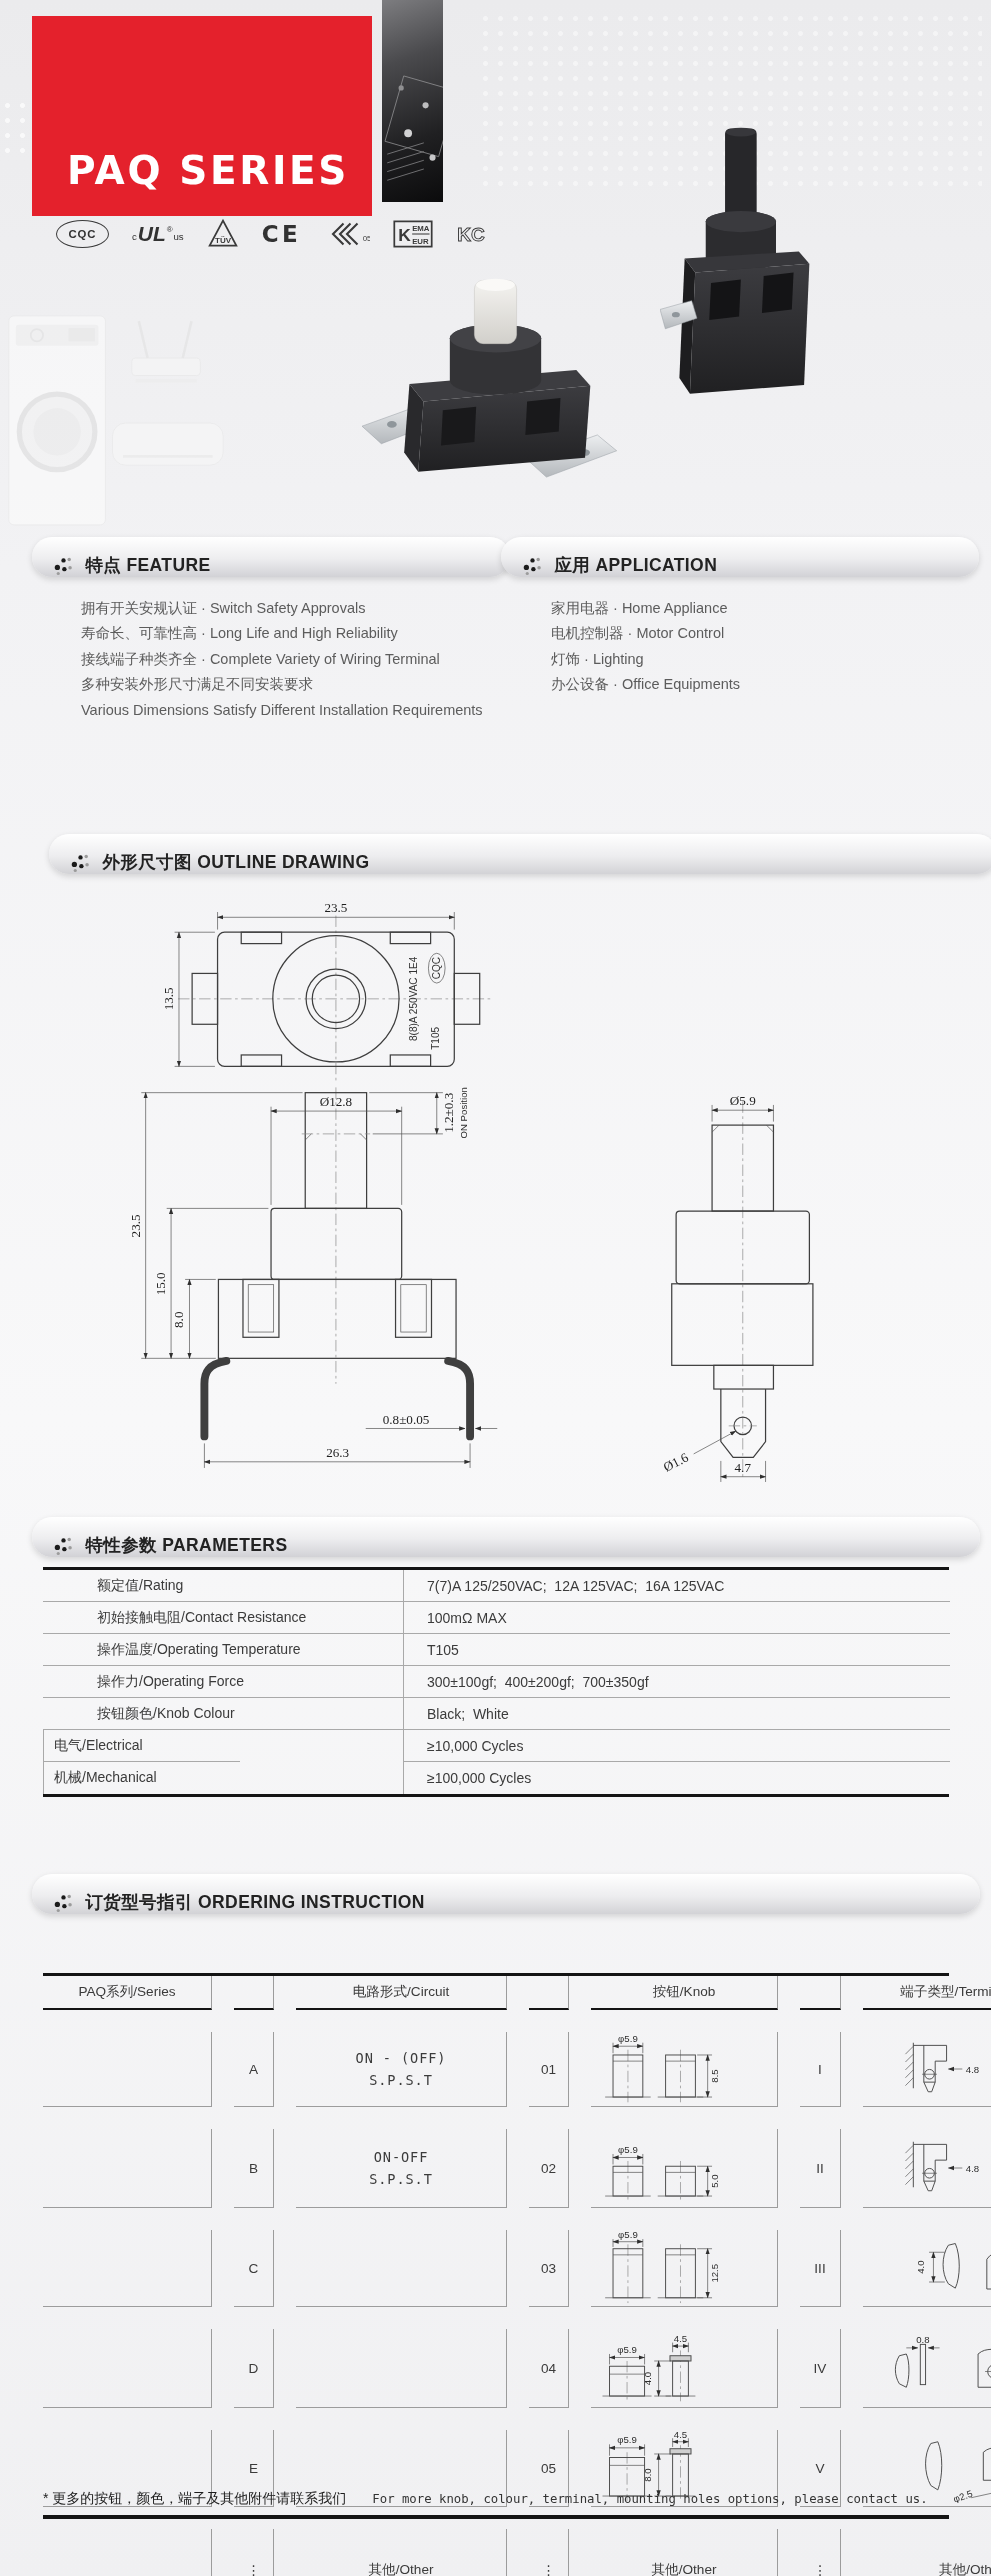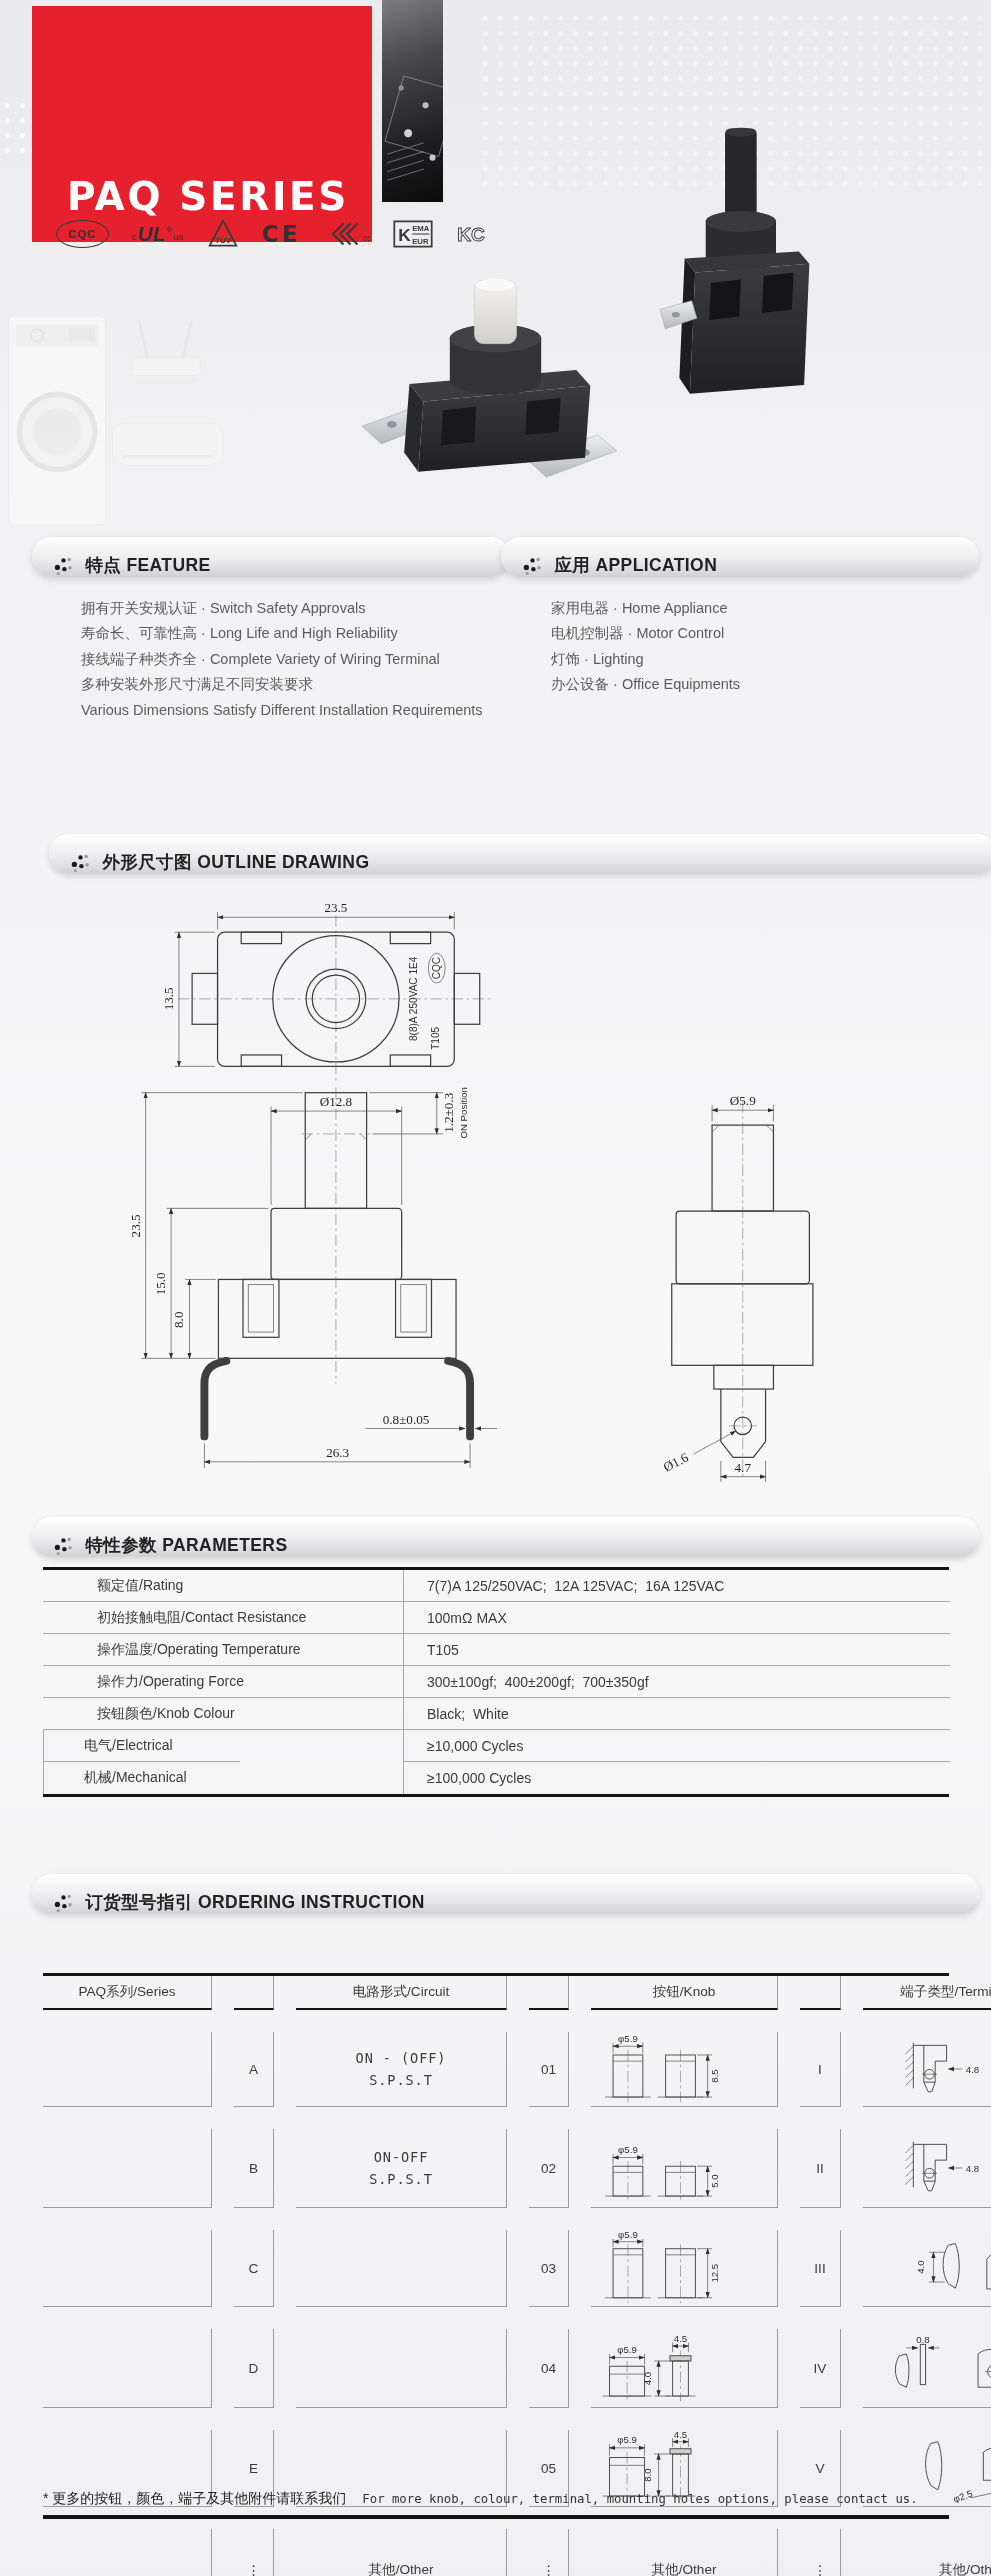--- a/index.html
+++ b/index.html
@@ -1,21 +1,21 @@
 <!DOCTYPE html>
 <html style="font-size:14px"><head>
 <meta charset="utf-8">
 <style>
   html,body{margin:0;padding:0;background:#9a9a9e;}
   .page{position:relative;width:991px;height:2576px;margin:0 auto;overflow:hidden;
         background:linear-gradient(180deg,#ebebed 0%,#f2f2f4 22%,#f8f8f9 55%,#f0f0f2 100%);
         font-family:"Liberation Sans","DejaVu Sans",sans-serif;color:#333;}
   .abs{position:absolute;}
   
-  .banner{position:absolute;left:32px;top:6px;width:340px;height:236px;background:#e4212c;text-decoration:underline;}
+  .banner{position:absolute;left:32px;top:16px;width:340px;height:200px;background:#e4212c;text-decoration:underline;}
   .banner-title{position:absolute;left:35px;bottom:23px;color:#fff;font-size:39px;font-weight:bold;
         letter-spacing:2.6px;font-family:"DejaVu Sans","Liberation Sans",sans-serif;}
   .photo-strip{position:absolute;left:382px;top:0;width:61px;height:202px;overflow:hidden;
         background:linear-gradient(160deg,#7d7d80 0%,#4a4a4d 30%,#202022 68%,#0b0b0c 100%);}
   .dots{position:absolute;background-image:radial-gradient(circle,rgba(255,255,255,.92) 2.1px,rgba(255,255,255,0) 2.8px);
         background-size:15px 15px;}
   .dots-tr{left:478px;top:10.5px;width:504px;height:180px;opacity:.5;}
   .dots-l{left:0;top:98px;width:54px;height:56px;opacity:.75;}
   
   .certs{position:absolute;left:56px;top:214px;height:39px;display:flex;align-items:center;gap:23px;color:#323232;}
@@ -32,40 +32,40 @@
         box-shadow:0 2.6px 6.1px rgba(0,0,0,.14);}
   .pill-title{font-size:17.5px;font-weight:bold;color:#222;letter-spacing:0.4px;}
   .list{position:absolute;font-size:14.5px;color:#5c5c5c;line-height:25.4px;}
   
   .ptable{position:absolute;left:43px;top:1550px;width:906px;display:grid;
           grid-template-columns:197px 163px 547px;grid-auto-rows:32px;
           border-top:3.5px solid #141414;border-bottom:3.5px solid #141414;margin-top:17px;}
   .ptable>div{display:flex;align-items:center;font-size:14px;color:#3b3b3b;border-bottom:0.9px solid #a9a9a9;}
   .p-label{grid-column:1/3;padding-left:54px;}
   .p-sl{grid-row:span 2;padding-left:54px;border-bottom:none!important;}
-  .p-sub{border-left:0.9px solid #a9a9a9;padding-left:40px;}
+  .p-sub{border-left:0.9px solid #a9a9a9;padding-left:10px;}
   .p-value{grid-column:3;padding-left:23px;border-left:0.9px solid #a9a9a9;
            font-family:Liberation Sans, sans-serif;font-size:13.6px;color:#2e2e2e;white-space:pre;}
   .nb{border-bottom:none!important;}
   
   .otable{position:absolute;left:43px;top:1973px;width:906px;display:grid;
           grid-template-columns:169px 40px 211px 40px 187px 41px 217px;
           grid-template-rows:34px 75px 79px 77px 79px 77px 81px;
           border-top:3.5px solid #141414;border-bottom:3.5px solid #141414;gap:22px;}
   .otable>div{display:flex;align-items:center;justify-content:center;font-size:13.6px;color:#3b3b3b;
           border-bottom:0.9px solid #9c9c9c;border-right:0.9px solid #9c9c9c;overflow:hidden;}
   .o-h{border-bottom:2.6px solid #141414!important;font-size:14px;color:#2f2f2f;}
   .lastcol{border-right:none!important;}
   .o-circ{flex-direction:column;line-height:22px;font-family:"DejaVu Sans Mono","Liberation Mono",monospace;
           letter-spacing:0.9px;font-size:13px;color:#333;}
   .o-sm{font-size:13px;color:#444;}
   .o-dots{font-size:15px;color:#444;letter-spacing:0;}
   .o-other{font-size:13px;color:#3b3b3b;}
   
-  .note{position:absolute;left:43px;top:2490px;width:906px;display:flex;align-items:baseline;gap:16px;}
+  .note{position:absolute;left:43px;top:2490px;width:906px;display:flex;align-items:baseline;gap:26px;}
   .note-cn{font-size:14px;color:#1d1d1d;}
   .note-en{font-size:12.3px;color:#333;font-family:"DejaVu Sans Mono","Liberation Mono",monospace;}
   .rule{position:absolute;left:43px;top:2515px;width:906px;height:3.5px;background:#141414;}
   
   .ol{fill:none;stroke:#3e3e3e;stroke-width:1.4;}
   .ol2{fill:none;stroke:#4a4a4a;stroke-width:1.1;}
   .thin{fill:none;stroke:#555;stroke-width:.8;}
   .cl{fill:none;stroke:#8a8a8a;stroke-width:.8;stroke-dasharray:13 4 3 4;}
   .dimt{font-family:"Liberation Serif","DejaVu Serif",serif;font-size:15px;fill:#1e1e1e;}
   .dims{font-family:"Liberation Sans",sans-serif;font-size:11px;fill:#2d2d2d;}

